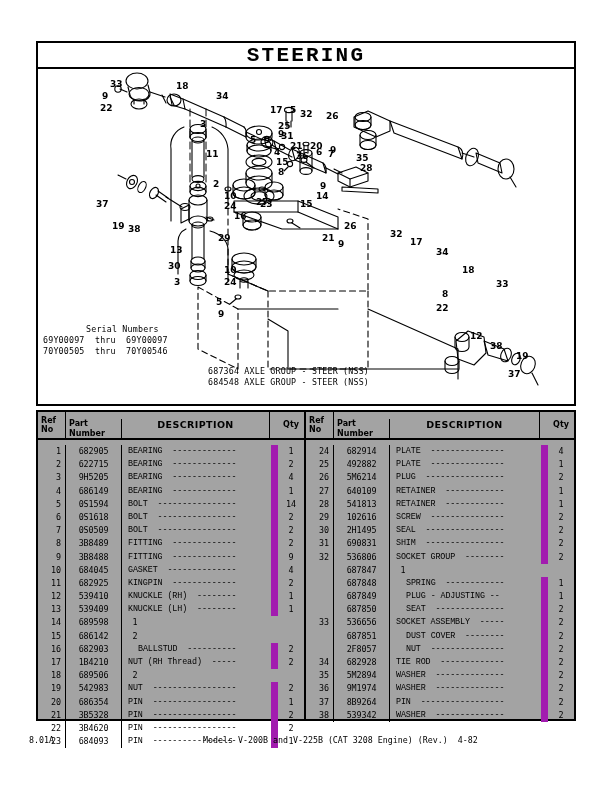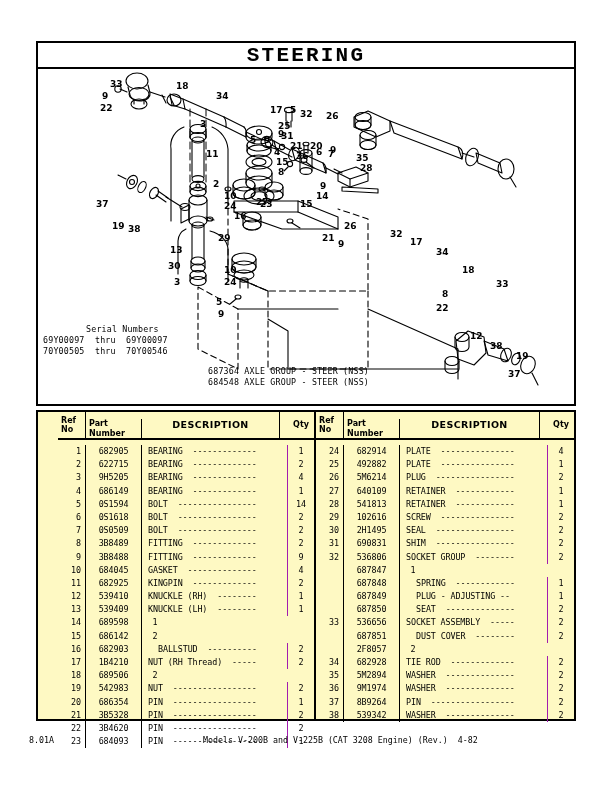--- a/index.html
+++ b/index.html
@@ -67,23 +67,22 @@
   #serial-heading { left: 48px; top: 255px; }
   #serial-rows    { left: 5px;  top: 266px; }
   #axle-rows      { left: 162px; top: 297px; margin-left: 8px; }
 
   
   #parts-table {
     position: absolute;
     left: 36px; top: 410px;
     width: 540px; height: 311px;
     border: 2px solid #000;
-    background: #fef9c3;
+    background: #a3a3a3;
     display: flex;
-    padding-left: 20px;
   }
   .table-half {
     width: 50%;
     display: flex;
     flex-direction: column;
     position: relative;
   }
   .table-half.left { border-right: 2px solid #000; }
 
   .thead {
@@ -115,21 +114,21 @@
     display: flex;
     height: 13.2px;
     align-items: center;
     font-family: "DejaVu Sans Mono", monospace;
     font-size: 8.4px;
     letter-spacing: -0.1px;
   }
   .td { padding: 0 2px; white-space: pre; overflow: hidden; }
   .td.c-ref  { width: 28px; text-align: right; border-right: 1px solid #000; height: 13.2px; line-height: 13.2px; padding-right: 4px; }
   .td.c-part { width: 56px; text-align: center; border-right: 1px solid #000; height: 13.2px; line-height: 13.2px; }
-  .td.c-desc { flex: 1; border-right: 1px solid #a21caf; height: 13.2px; line-height: 13.2px; padding-left: 6px; }
+  .td.c-desc { flex: 1; border-right: 7px solid #a21caf; height: 13.2px; line-height: 13.2px; padding-left: 6px; font-family: Liberation Mono, monospace; }
   .td.c-qty  { width: 26px; text-align: center; height: 13.2px; line-height: 13.2px; }
   .td.indent { padding-left: 16px; }
 
   
   #footer {
     position: absolute;
     left: 0; top: 735px;
     width: 614px;
     font-family: "DejaVu Sans Mono", monospace;
     font-size: 8.3px;
@@ -651,20 +650,21 @@
           </div>
           <div class="trow">
             <div class="td c-ref"></div>
             <div class="td c-part">687851</div>
             <div class="td c-desc indent">DUST COVER  --------</div>
             <div class="td c-qty">2</div>
           </div>
           <div class="trow">
             <div class="td c-ref"></div>
             <div class="td c-part">2F8057</div>
+            <div class="td c-desc indent">NUT  ---------------</div>
             <div class="td c-qty">2</div>
           </div>
           <div class="trow">
             <div class="td c-ref">34</div>
             <div class="td c-part">682928</div>
             <div class="td c-desc">TIE ROD  -------------</div>
             <div class="td c-qty">2</div>
           </div>
           <div class="trow">
             <div class="td c-ref">35</div>

